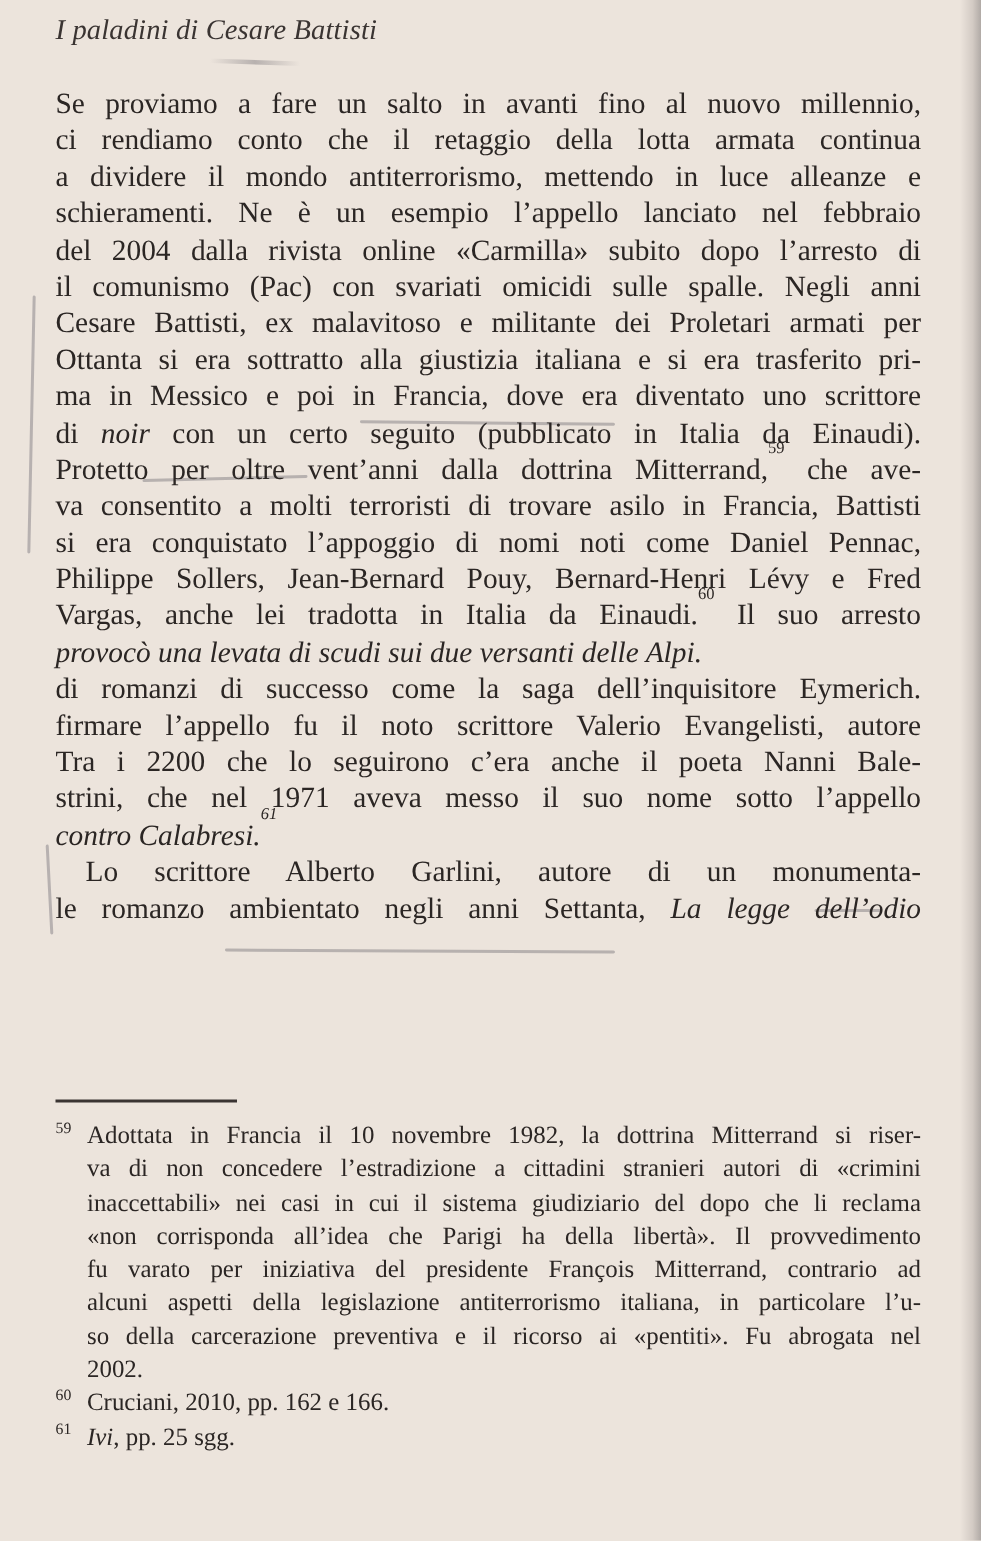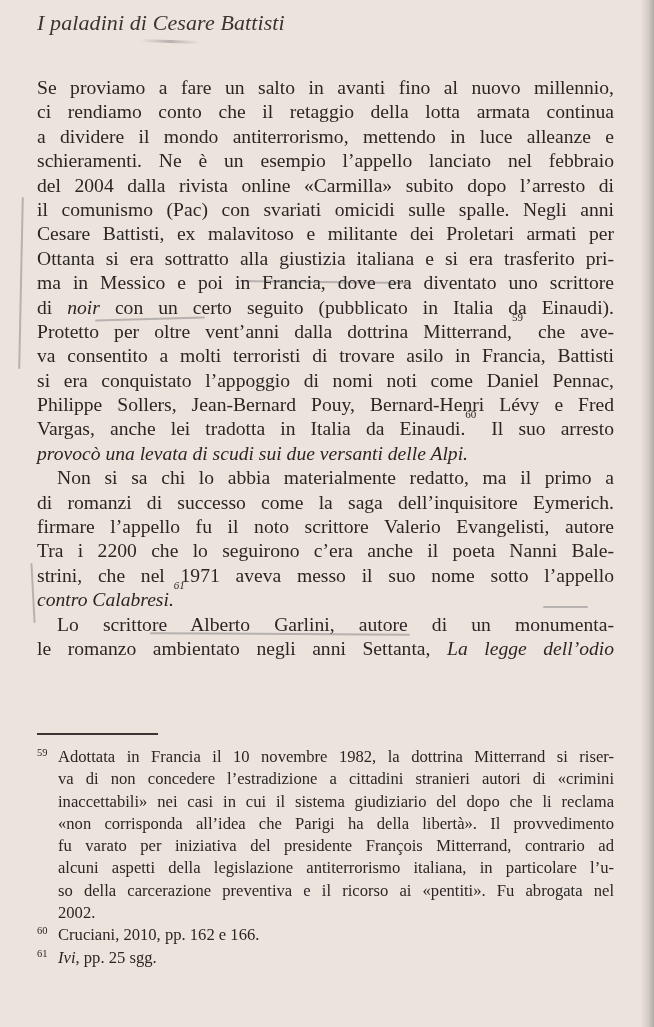--- a/index.html
+++ b/index.html
@@ -21,37 +21,37 @@
       right: 0;
       width: 14px;
       height: 100%;
       background: linear-gradient(to right, rgba(236,228,220,0), rgba(200,192,186,0.7) 60%, rgba(170,164,160,0.9));
     }
     .running-head {
       position: absolute;
       left: 37px;
       top: 10px;
       font-style: italic;
-      font-size: 22px;
+      font-size: 19px;
       letter-spacing: 0.1px;
       color: #3a3432;
     }
     .pencil-smudge {
       position: absolute;
       left: 140px;
       top: 40px;
       width: 60px;
       height: 3px;
       background: linear-gradient(to right, rgba(120,115,120,0.0), rgba(120,115,120,0.45), rgba(120,115,120,0.0));
       transform: rotate(2deg);
     }
     .body-text {
       position: absolute;
       left: 37px;
-      top: 76px;
+      top: 58px;
       width: 577px;
     }
     .line {
       font-size: 19.6px;
       line-height: 24.4px;
       height: 24.4px;
       white-space: nowrap;
       text-align: justify;
       text-align-last: justify;
     }
@@ -140,21 +140,20 @@
     <div class="line"><span>Cesare Battisti, ex malavitoso e militante dei Proletari armati per</span></div>
     <div class="line"><span>Ottanta si era sottratto alla giustizia italiana e si era trasferito pri-</span></div>
     <div class="line"><span>ma in Messico e poi in Francia, dove era diventato uno scrittore</span></div>
     <div class="line"><span>di </span><span class="it">noir</span><span> con un certo seguito (pubblicato in Italia da Einaudi).</span></div>
     <div class="line"><span>Protetto per oltre vent’anni dalla dottrina Mitterrand,</span><sup>59</sup><span> che ave-</span></div>
     <div class="line"><span>va consentito a molti terroristi di trovare asilo in Francia, Battisti</span></div>
     <div class="line"><span>si era conquistato l’appoggio di nomi noti come Daniel Pennac,</span></div>
     <div class="line"><span>Philippe Sollers, Jean-Bernard Pouy, Bernard-Henri Lévy e Fred</span></div>
     <div class="line"><span>Vargas, anche lei tradotta in Italia da Einaudi.</span><sup>60</sup><span> Il suo arresto</span></div>
     <div class="line last"><span>provocò una levata di scudi sui due versanti delle Alpi.</span></div>
-    <div class="line indent"><span>Non si sa chi lo abbia materialmente redatto, ma il primo a</span></div>
     <div class="line"><span>di romanzi di successo come la saga dell’inquisitore Eymerich.</span></div>
     <div class="line"><span>firmare l’appello fu il noto scrittore Valerio Evangelisti, autore</span></div>
     <div class="line"><span>Tra i 2200 che lo seguirono c’era anche il poeta Nanni Bale-</span></div>
     <div class="line"><span>strini, che nel 1971 aveva messo il suo nome sotto l’appello</span></div>
     <div class="line last"><span>contro Calabresi.</span><sup>61</sup></div>
     <div class="line indent"><span>Lo scrittore Alberto Garlini, autore di un monumenta-</span></div>
     <div class="line"><span>le romanzo ambientato negli anni Settanta, </span><span class="it">La legge dell’odio</span></div>
   </div>
 
 <div class="fn-rule"></div>

